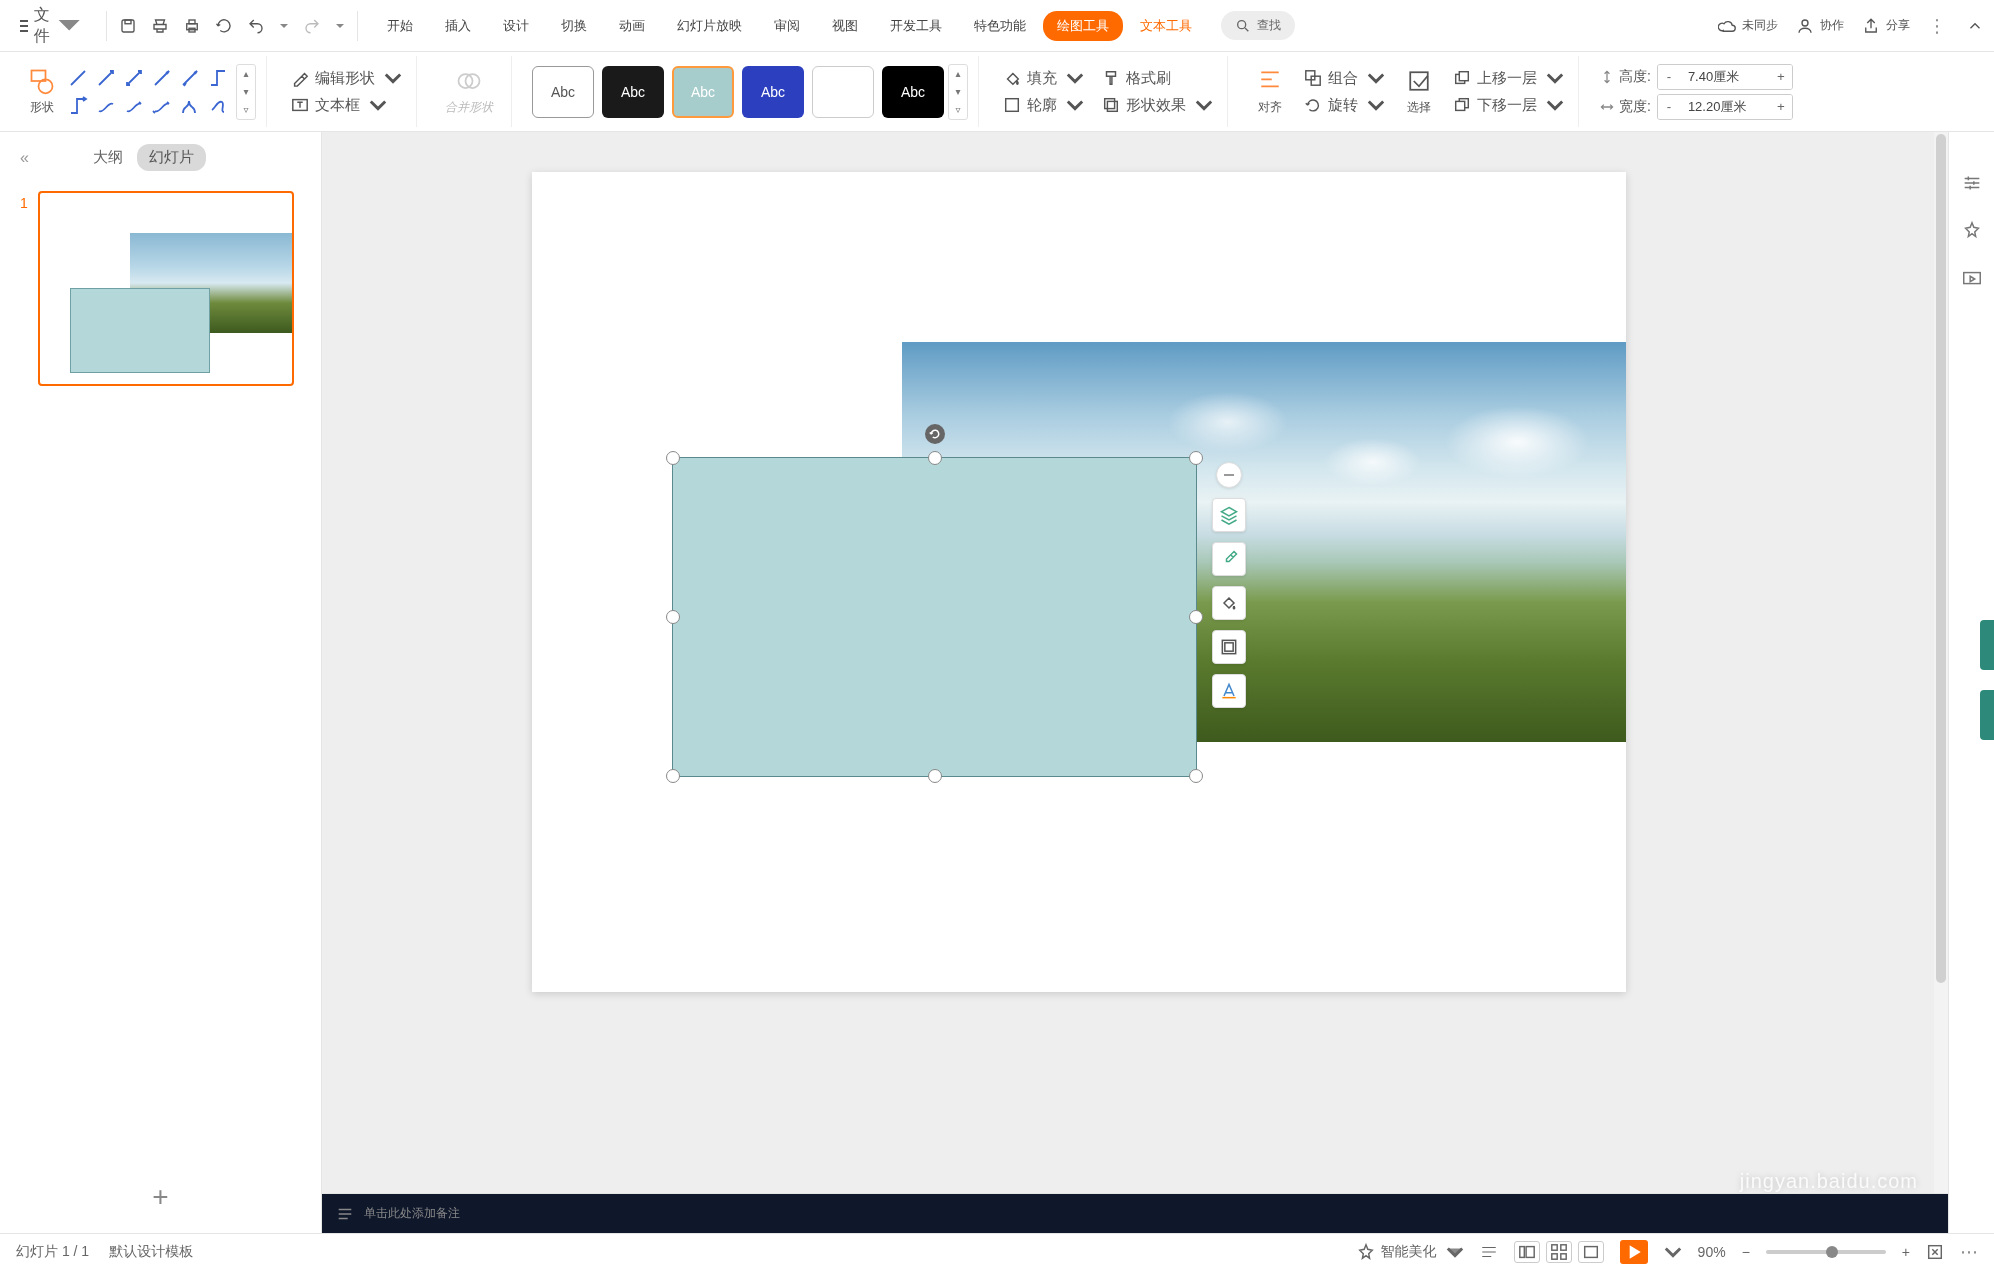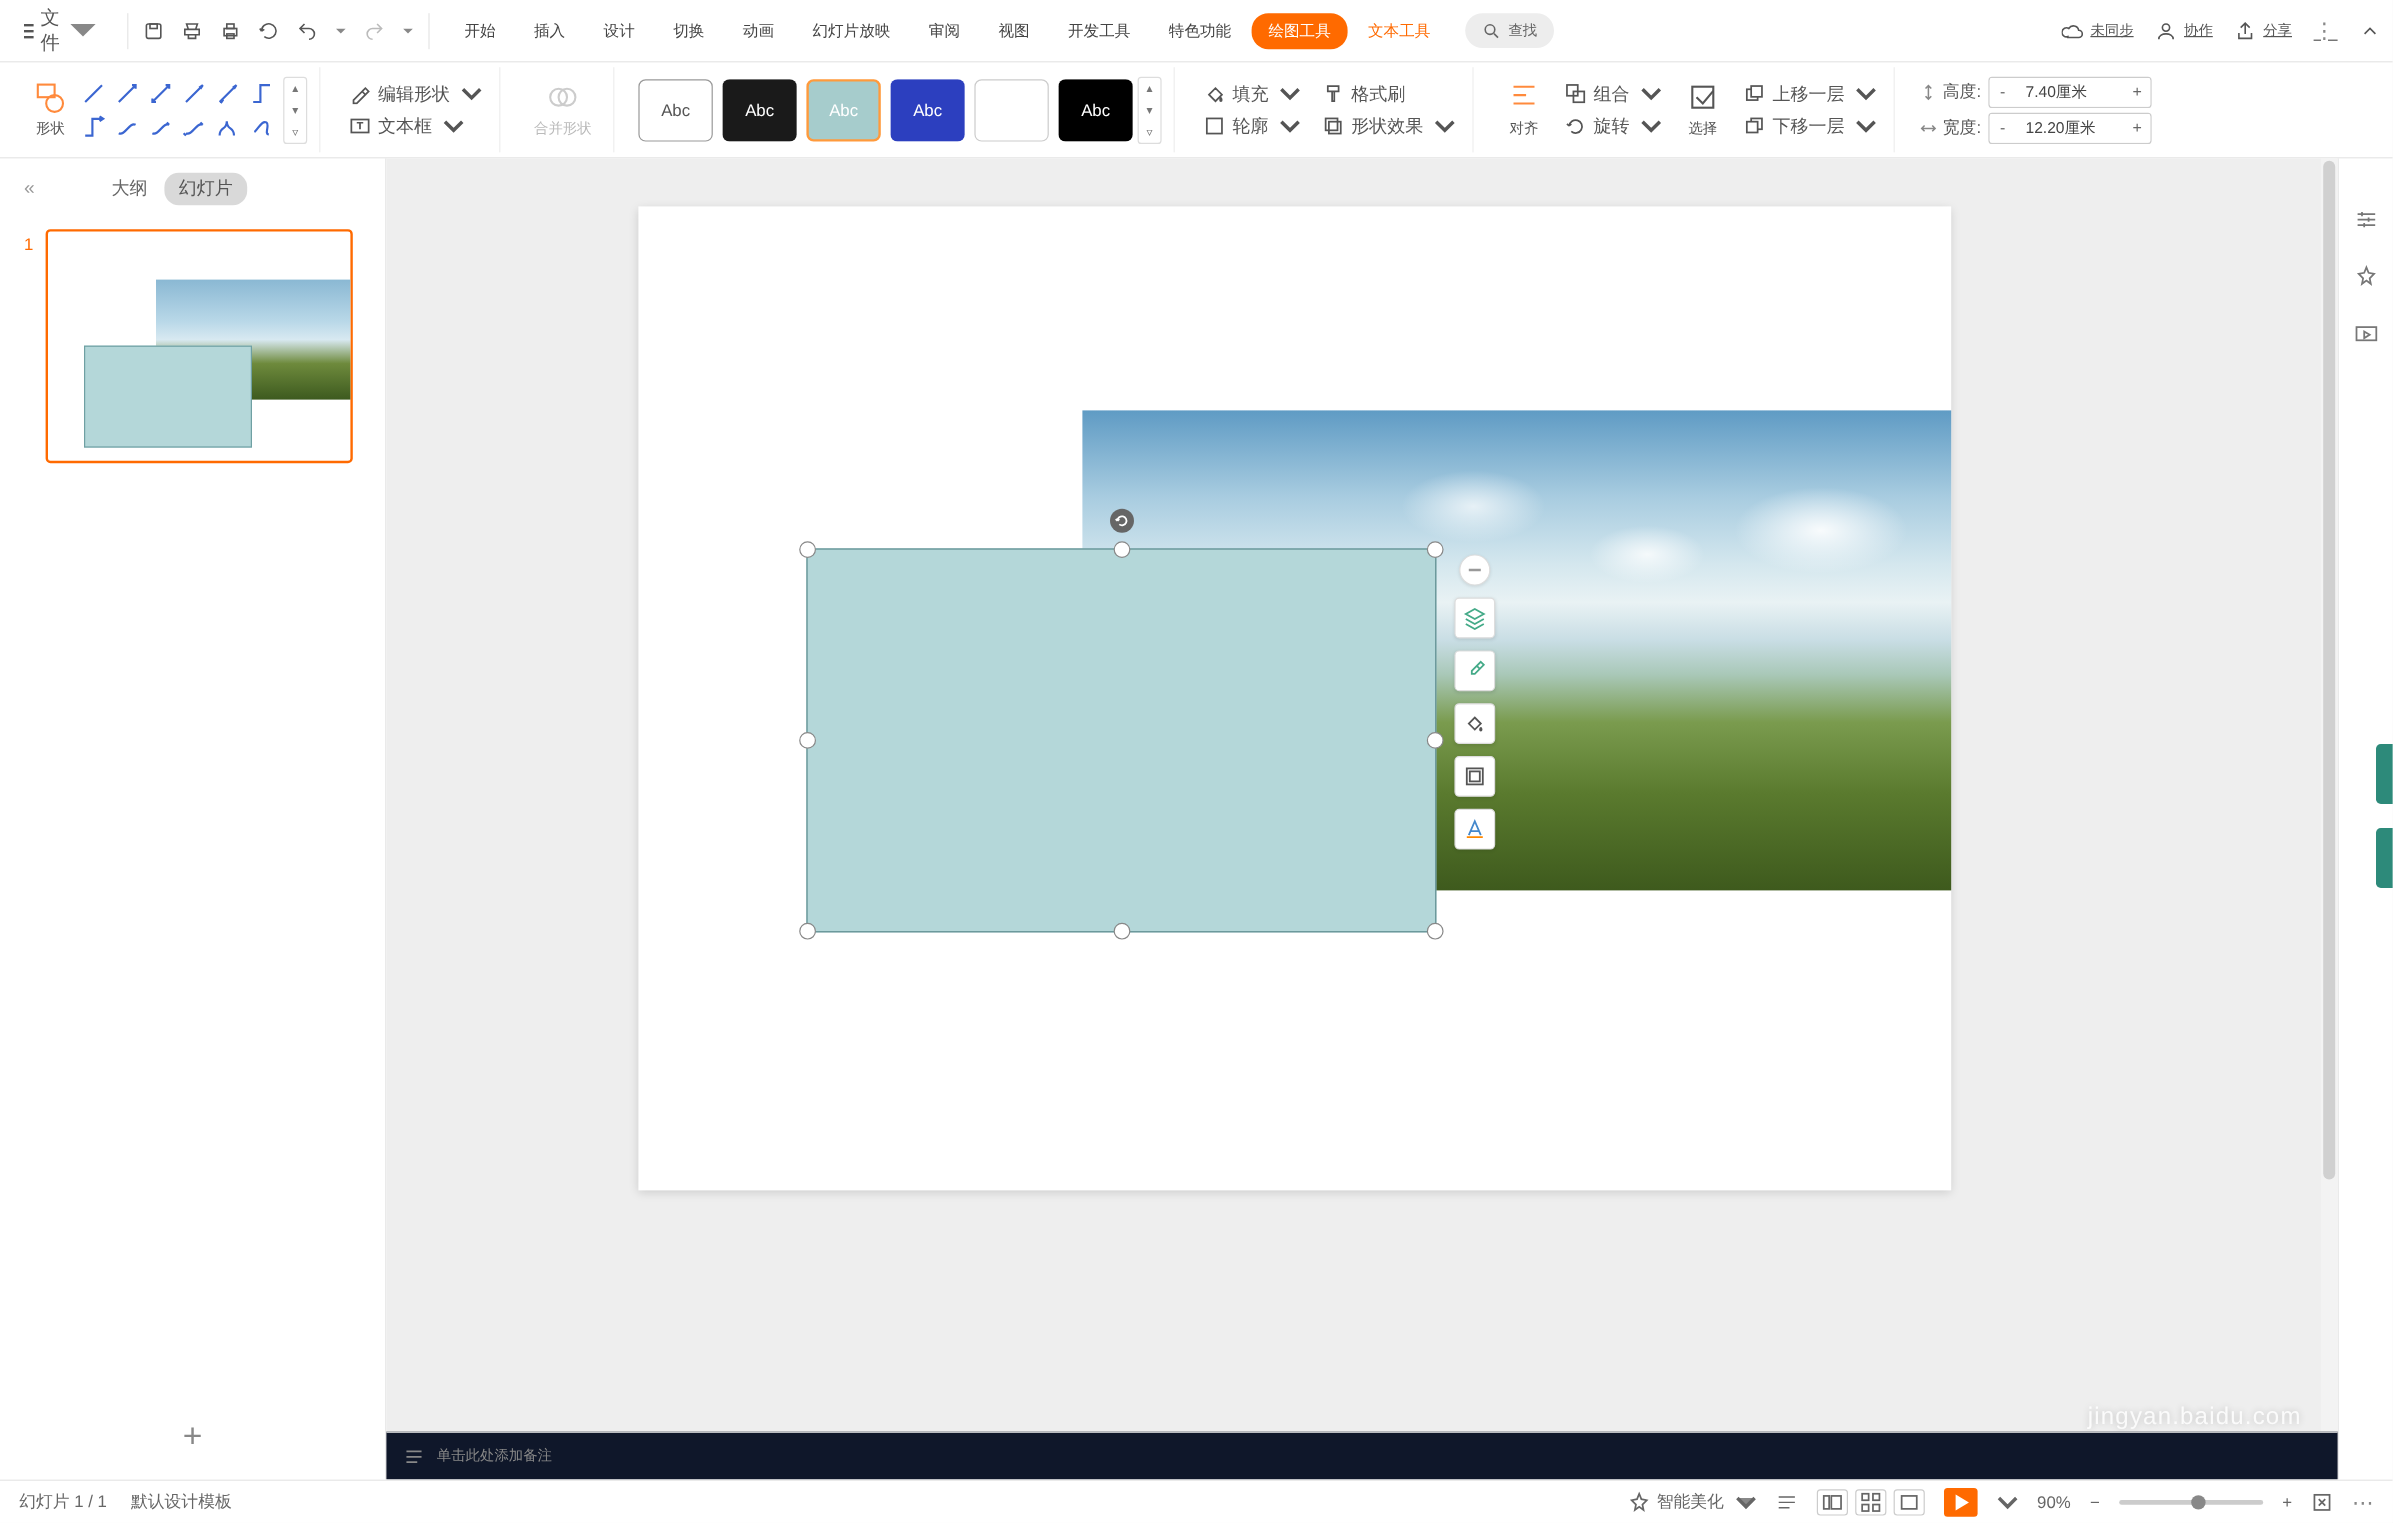--- a/index.html
+++ b/index.html
@@ -11,36 +11,36 @@
 .menubar .hamburger { width:18px; display:flex; flex-direction:column; gap:3px;}
 .menubar .hamburger span{height:2px;background:#555;}
 .menubar .qa-icons { display:flex; align-items:center; gap:14px; padding:0 12px; border-left:1px solid #e5e5e5; border-right:1px solid #e5e5e5; margin:0 10px; height:30px;}
 .menubar .qa-icons svg{width:18px;height:18px;fill:none;stroke:#555;stroke-width:1.8;}
 .menubar .qa-icons .dd{stroke:none;fill:#888;width:10px;height:10px;}
 .menubar .tabs { display:flex; align-items:center; gap:2px; }
 .menubar .tab { padding:8px 15px; cursor:pointer; color:#444; font-size:13px;}
 .menubar .tab.active { background:#ff6a00; color:#fff; border-radius:14px; padding:6px 14px;}
 .menubar .tab.orange-text { color:#ff6a00; }
 .menubar .search-pill { background:#ededed; border-radius:16px; display:flex; align-items:center; gap:6px; padding:6px 14px; margin-left:12px; color:#666;}
-.menubar .right-cluster { margin-left:auto; display:flex; align-items:center; gap:18px; color:#555;text-decoration:underline;}
+.menubar .right-cluster { margin-left:auto; display:flex; align-items:center; gap:18px; color:#555;}
 .menubar .right-cluster .itm{display:flex;align-items:center;gap:6px;cursor:pointer;}
 .menubar .right-cluster svg{width:18px;height:18px;fill:none;stroke:#555;stroke-width:1.8;}
 .menubar .dots{font-size:18px;letter-spacing:2px;color:#888;}
 .menubar .chev{width:20px;height:20px;}
 
 
 .ribbon { height:80px; display:flex; align-items:center; padding:4px 10px; border-bottom:1px solid #e5e5e5; gap:10px;}
 .ribbon .group { display:flex; align-items:center; height:100%; padding:0 10px; border-right:1px solid #eee;}
 .ribbon .group:last-child{border-right:none;}
 .ribbon .big-btn { display:flex; flex-direction:column; align-items:center; justify-content:center; gap:4px; padding:2px 8px; cursor:pointer; color:#555;}
 .ribbon .big-btn svg{width:28px;height:28px;}
 .ribbon .small-row { display:flex; align-items:center; gap:6px; cursor:pointer; color:#555; padding:2px 4px; font-size:15px;}
 .ribbon .small-row svg{width:18px;height:18px;fill:none;stroke:#555;stroke-width:1.6;}
 .ribbon .stack{display:flex;flex-direction:column;gap:4px;}
-.ribbon .disabled{color:#bbb;}
+.ribbon .disabled{color:#bbb;font-style:italic;}
 .shape-gallery { display:grid; grid-template-columns:repeat(6,24px); grid-template-rows:repeat(2,24px); gap:4px; padding:2px;}
 .shape-gallery div{display:flex;align-items:center;justify-content:center;cursor:pointer;}
 .shape-gallery svg{width:20px;height:20px;fill:none;stroke:#3b66d1;stroke-width:1.8;}
 .gallery-scroll{display:flex;flex-direction:column;border:1px solid #ddd;border-radius:3px;margin-left:4px;}
 .gallery-scroll div{width:18px;height:18px;display:flex;align-items:center;justify-content:center;cursor:pointer;font-size:10px;color:#777;}
 .style-gallery{display:flex;gap:8px;}
 .style-swatch{width:62px;height:52px;border-radius:6px;display:flex;align-items:center;justify-content:center;font-size:14px;cursor:pointer;border:1px solid transparent;}
 .style-swatch.outline{border:1px solid #999;background:#fff;color:#555;}
 .style-swatch.dark{background:#1a1a1a;color:#fff;}
 .style-swatch.teal{background:#a6cccc;color:#fff;border:2px solid #ff9a3c;padding:0;}

